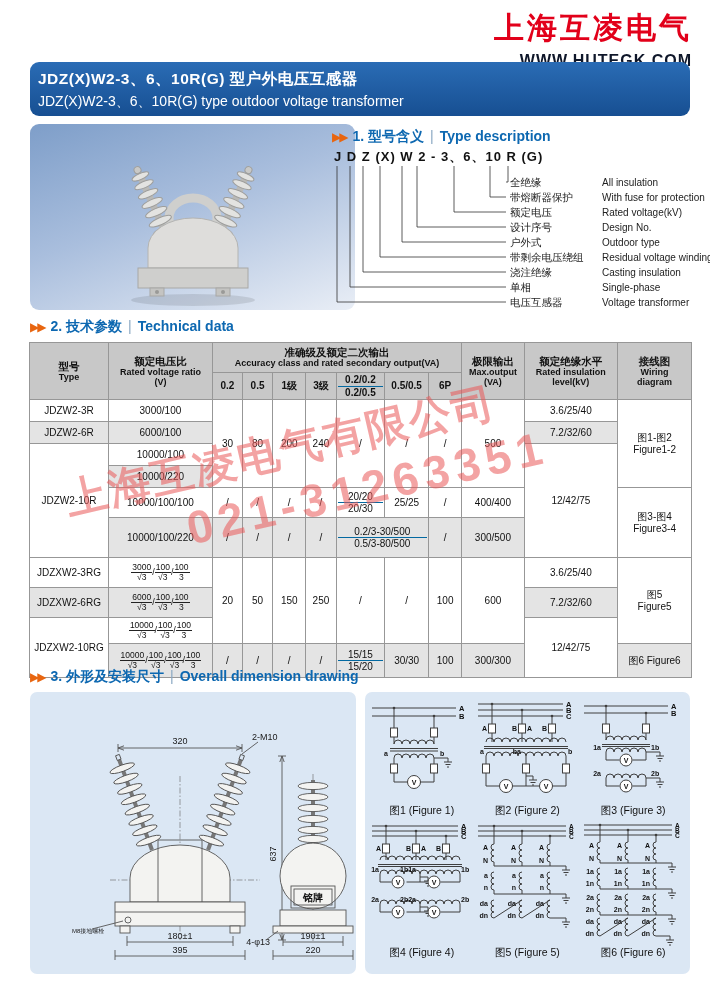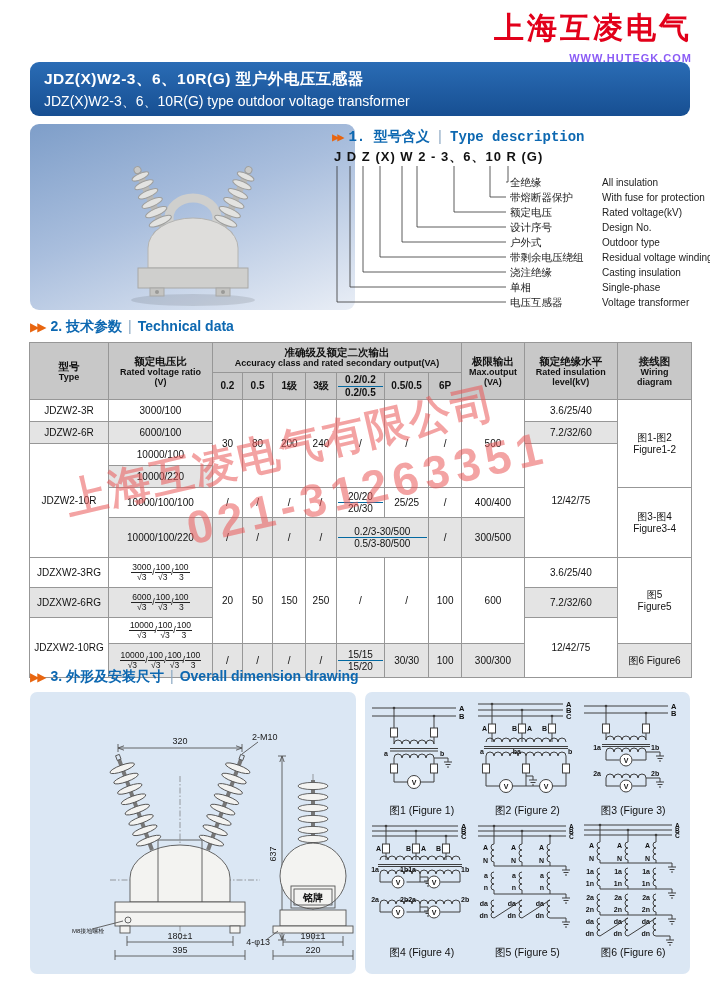--- a/index.html
+++ b/index.html
@@ -1,23 +1,23 @@
 <!DOCTYPE html>
 <html><head>
 <meta charset="utf-8">
 <style>
   html,body{margin:0;padding:0;background:#fff;}
   .page{position:relative;width:720px;height:984px;background:#fff;overflow:hidden;
         font-family:"Liberation Sans","DejaVu Sans",sans-serif;color:#111;}
   
   .logo{position:absolute;top:8px;right:28px;text-align:right;margin-left:12px;}
   .logo .name{font-size:30px;font-weight:bold;color:#e2001a;letter-spacing:3px;}
-  .logo .url{font-size:11px;font-weight:bold;color:#8b5cf6;letter-spacing:1px;margin-top:3px;}
+  .logo .url{font-size:16px;font-weight:bold;color:#0f172a;letter-spacing:1px;margin-top:3px;}
   .titlebar{position:absolute;left:30px;top:62px;width:660px;height:54px;border-radius:9px;
-            background:linear-gradient(180deg,#2a6cb5,#174f92);color:#fff;padding:7px 14px;box-sizing:border-box;}
+            background:linear-gradient(180deg,#2a6cb5,#174f92);color:#fff;padding:7px 8px;box-sizing:border-box;}
   .titlebar .cn{font-size:15.5px;font-weight:bold;letter-spacing:.5px;}
   .titlebar .en{font-size:14px;margin-top:3px;}
   
   .photo{position:absolute;left:30px;top:124px;width:325px;height:186px;border-radius:9px;
          background:linear-gradient(160deg,#7e9ec9 0%,#a9bedd 45%,#e9eef6 100%);}
   
   .sec-title{position:absolute;font-size:14px;font-weight:bold;color:#0d68b1;white-space:nowrap;}
   .sec-title .arrows{color:#e8650f;font-size:12px;letter-spacing:-2px;margin-right:6px;}
   .sec-title .sep{color:#8aa7c2;font-weight:normal;margin:0 6px;}
   
@@ -124,21 +124,21 @@
       </g>
       <path d="M118 144V124a45 30 0 0 1 90 0v20z" fill="#dedddb" stroke="#b4b4b2"></path>
       <rect x="108" y="144" width="110" height="20" fill="#cfcfcd" stroke="#a8a8a6"></rect>
       <rect x="120" y="164" width="14" height="8" fill="#c4c4c2" stroke="#a8a8a6"></rect>
       <rect x="186" y="164" width="14" height="8" fill="#c4c4c2" stroke="#a8a8a6"></rect>
       <circle cx="127" cy="168" r="2" fill="#9a9a98"></circle>
       <circle cx="193" cy="168" r="2" fill="#9a9a98"></circle>
     </svg>
   </div>
 
-  <div class="sec-title" style="left:332px;top:128px;font-family:Liberation Mono, monospace;">
+  <div class="sec-title" style="left:332px;top:128px;">
     <span class="arrows">▶▶</span><span>1. 型号含义</span><span class="sep">|</span><span>Type description</span>
   </div>
 
   <div class="typedesc">
     <svg width="378" height="170" viewBox="0 0 378 170">
       <text x="2" y="13" class="tdcode">J D Z (X) W 2 - 3、6、10 R (G)</text>
       <g class="tdl">
         <path d="M176 18V34H174"></path>
           <path d="M158 18V49H174"></path>
           <path d="M122 18V64H174"></path>

